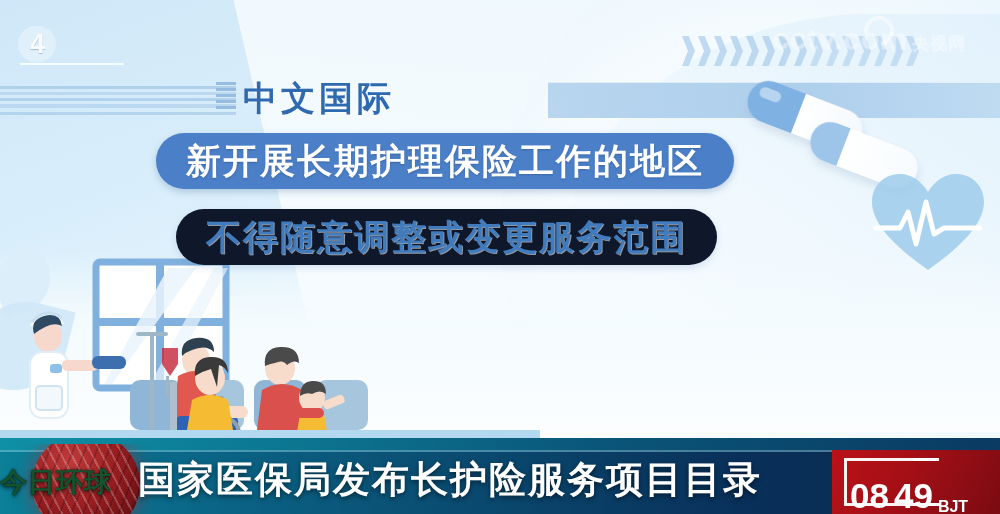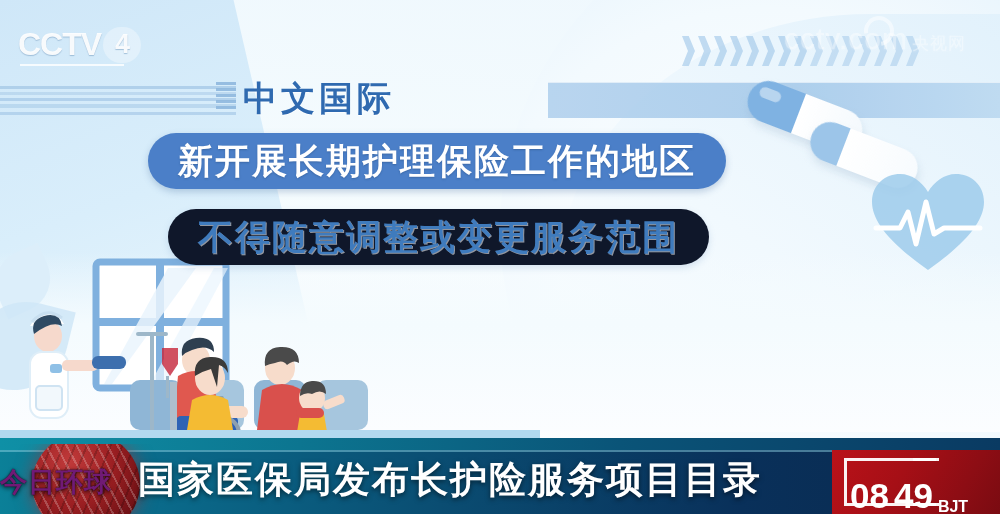--- a/index.html
+++ b/index.html
@@ -83,21 +83,21 @@
     display:block; width:13px; height:30px;
     background:#9ec6e9;
     clip-path:polygon(0 0, 52% 0, 100% 50%, 52% 100%, 0 100%, 46% 50%);
   }
   .chevrons span:nth-child(n+9){ opacity:.8; }
 
   
   .watermark {
     position:absolute; right:34px; top:22px;
     color:#ffffff; opacity:.42;
-    font-size:30px; font-weight:normal; letter-spacing:1px;
+    font-size:30px; font-weight:bold; letter-spacing:1px;
     white-space:nowrap;
     text-shadow:0 1px 2px rgba(255,255,255,.5);
   }
   .watermark .wm-cn { font-size:17px; margin-left:4px; }
   .watermark-ring {
     position:absolute; right:106px; top:16px;
     width:30px; height:30px; border:4px solid rgba(255,255,255,.5);
     border-radius:50%; border-bottom-color:transparent;
     transform:rotate(35deg);
   }
@@ -190,21 +190,21 @@
     text-shadow:0 1px 0 rgba(255,255,255,.75);
   }
   .kicker-ticks {
     position:absolute; left:216px; top:82px;
     width:20px; height:30px;
   }
   .kicker-ticks i {
     display:block; height:3px; background:#8fb8de; margin-bottom:3px; opacity:.9;
   }
 
-  .lines { position:absolute; left:0; top:132px; width:896px; }
+  .lines { position:absolute; left:0; top:132px; width:896px;padding-left:8px; }
 
   .line {
     position:relative;
     height:58px; margin-bottom:18px;
     display:flex; align-items:center;
   }
   .pill {
     display:inline-flex; align-items:center;
     height:56px;
     padding:0 30px;
@@ -267,21 +267,21 @@
     box-shadow:0 0 18px rgba(190,40,40,.55);
   }
   .globe-ball::after{
     content:""; position:absolute; inset:0; border-radius:50%;
     background:repeating-linear-gradient(112deg, rgba(0,0,0,.18) 0 2px, rgba(0,0,0,0) 2px 11px);
   }
   .prog-name {
     position:absolute; left:0; bottom:14px;
     width:176px;
     font-size:27px; font-weight:bold;
-    color:#701a75;
+    color:#14532d;
     letter-spacing:1px;
     text-shadow:0 2px 4px rgba(0,0,0,.6), 0 0 2px rgba(0,0,0,.8);
     white-space:nowrap;
   }
 
   .headline {
     position:absolute; left:138px; bottom:9px;
     font-size:37px; font-weight:bold;
     color:#ffffff;
     letter-spacing:2px;
@@ -442,21 +442,20 @@
         <path d="M300 158 q12 -7 24 0 l3 18 h-30 z" fill="#f4bb33"></path>
         <rect x="296" y="152" width="28" height="10" rx="5" fill="#d9504c"></rect>
         <rect x="322" y="146" width="22" height="9" rx="4" fill="#f7dccb" transform="rotate(-22 322 146)"></rect>
       </g>
       <rect x="0" y="174" width="540" height="16" fill="#b2d9ef"></rect>
     </svg>
   </div>
 
   <div class="logo">
     <div class="logo-main">
-      <span>CCTV</span>
       <span class="logo-4wrap">
         <span class="logo-4">4</span>
       </span>
     </div>
     <div class="logo-rule"></div>
   </div>
 
   <div class="kicker-ticks">
     <i></i>
       <i></i>

